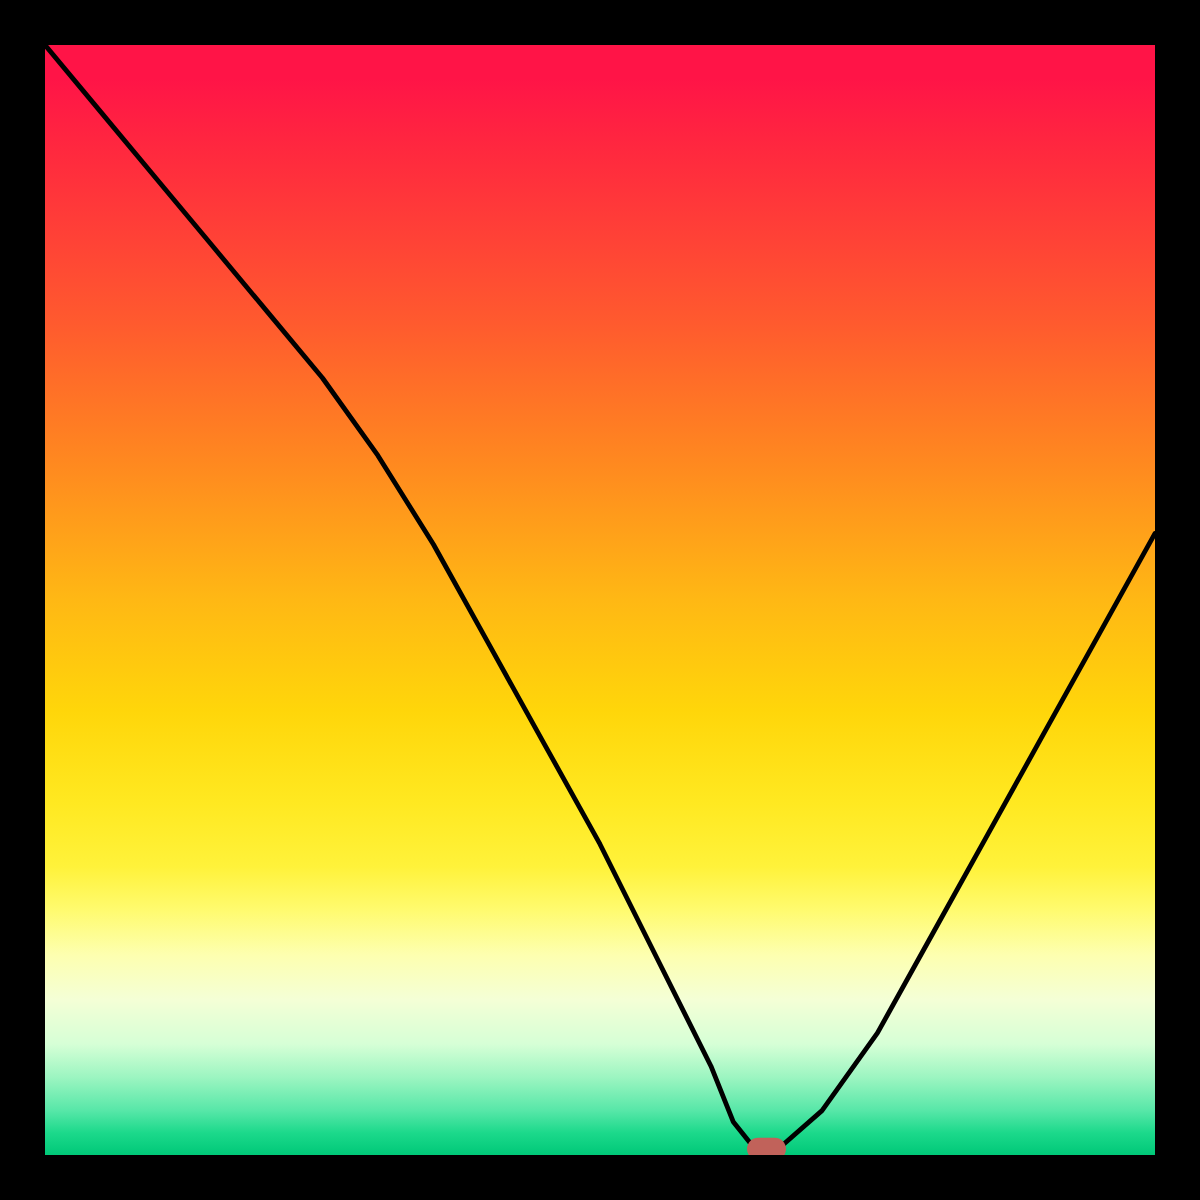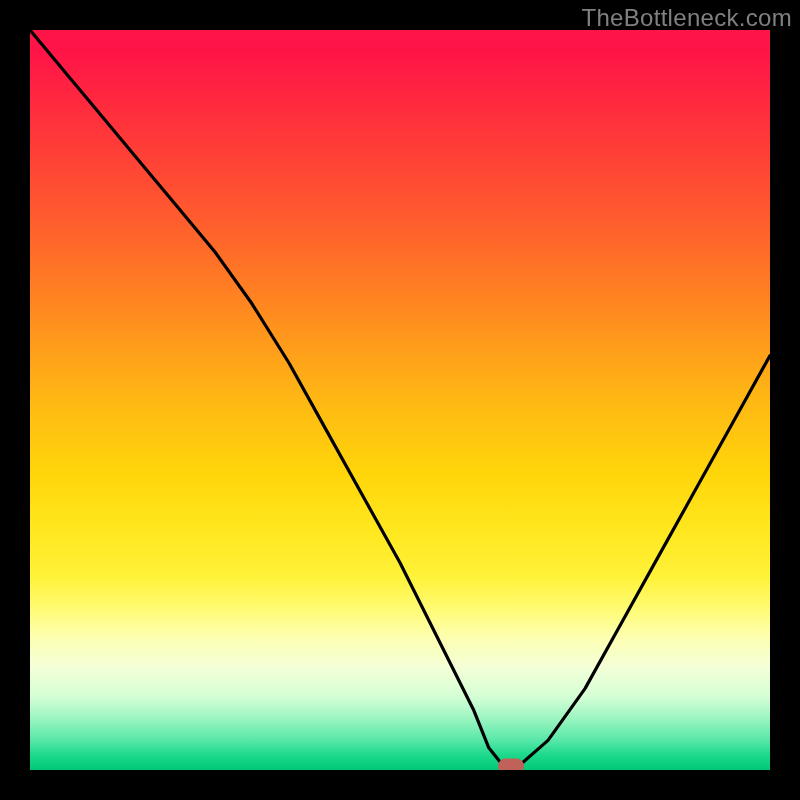--- a/index.html
+++ b/index.html
@@ -69,21 +69,20 @@
     background: #c1625a;
     border-radius: 8px;
     z-index: 3;
     transform: translate(-50%, -50%);
   }
 </style>
 </head>
 <body>
 
 <div class="frame">
-  <div class="watermark">TheBottleneck.com</div>
 
   <div class="plot-area">
     <div class="gradient"></div>
 
     <svg class="curve" viewBox="0 0 740 740" preserveAspectRatio="none">
       <path id="curve-path" d="M0.0 0.0 L37.0 44.4 L74.0 88.8 L111.0 133.2 L148.0 177.6 L185.0 222.0 L222.0 273.8 L259.0 333.0 L296.0 399.6 L333.0 466.2 L370.0 532.8 L407.0 606.8 L444.0 680.8 L458.8 717.8 L473.6 736.3 L488.4 736.3 L518.0 710.4 L555.0 658.6 L592.0 592.0 L629.0 525.4 L666.0 458.8 L703.0 392.2 L740.0 325.6" stroke="#000" stroke-width="3.2" fill="none" stroke-linecap="round" stroke-linejoin="round"></path>
     </svg>
 
     <div id="marker" class="marker" style="left: 481px; top: 736.3px; background: rgb(193, 98, 90);"></div>
   </div>

